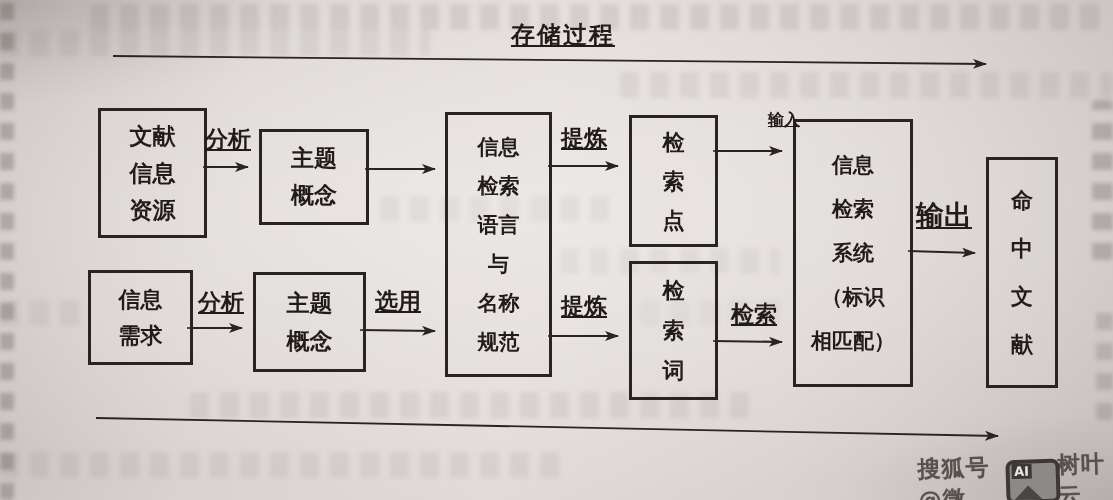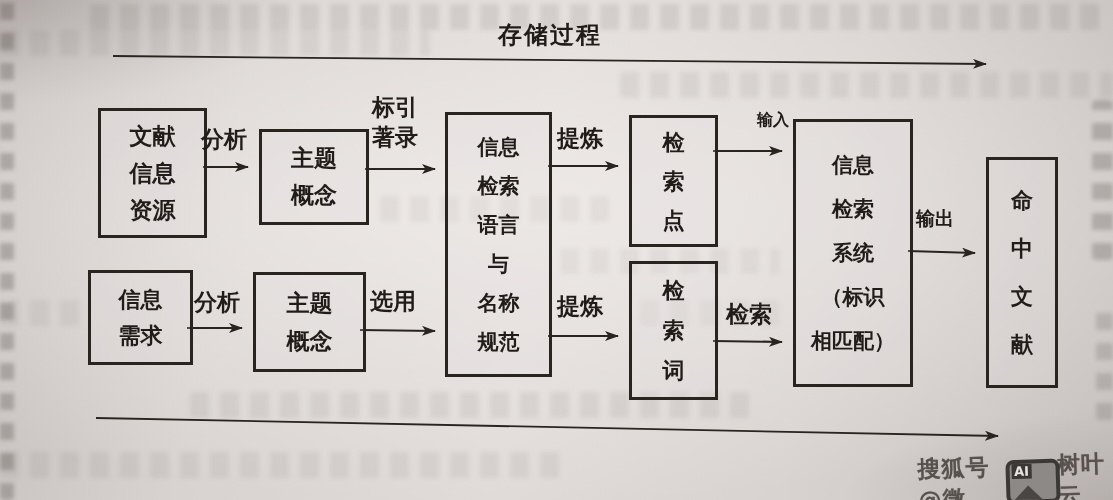--- a/index.html
+++ b/index.html
@@ -30,21 +30,21 @@
   .box{
     position:absolute;
     border:3px solid #2a241f;
     display:flex;align-items:center;justify-content:center;
     text-align:center;color:#211c18;font-weight:600;
     white-space:pre-line;
     background:rgba(228,224,222,0.22);
   }
   .lbl{
     position:absolute;color:#211c18;font-weight:600;
-    white-space:pre-line;line-height:1.32;
+    text-align:center;white-space:pre-line;line-height:1.32;text-decoration:underline;
   }
   .process{font-size:24px;letter-spacing:2px;}
   .watermark{
     position:absolute;left:918px;top:451px;
     display:flex;align-items:center;gap:1px;
     font-size:23px;font-weight:700;letter-spacing:1px;
     color:rgba(84,78,74,0.95);
     transform:rotate(-1.8deg);
     text-shadow:0 0 1px rgba(84,78,74,0.4);
   }
@@ -137,27 +137,25 @@
   <div class="box" style="left:986px;top:157px;width:66px;height:225px;font-size:22px;line-height:48px;">命
 中
 文
 献</div>
   <div class="box" style="left:88px;top:270px;width:99px;height:89px;font-size:22px;line-height:36px;">信息
 需求</div>
   <div class="box" style="left:253px;top:272px;width:107px;height:94px;font-size:23px;line-height:38px;">主题
 概念</div>
 
   <div class="lbl" style="left:201px;top:124px;width:54px;font-size:23px;">分析</div>
-  <div class="lbl" style="left:372px;top:92px;width:66px;font-size:23px;">标引
-著录</div>
   <div class="lbl" style="left:557px;top:123px;width:54px;font-size:23px;">提炼</div>
   <div class="lbl" style="left:757px;top:109px;width:54px;font-size:16px;">输入</div>
   <div class="lbl" style="left:557px;top:291px;width:54px;font-size:23px;">提炼</div>
   <div class="lbl" style="left:726px;top:299px;width:56px;font-size:23px;">检索</div>
-  <div class="lbl" style="left:916px;top:206px;width:56px;font-size:19px;">输出</div>
+  <div class="lbl" style="left:916px;top:198px;width:56px;font-size:28px;">输出</div>
   <div class="lbl" style="left:194px;top:287px;width:54px;font-size:23px;">分析</div>
   <div class="lbl" style="left:370px;top:286px;width:56px;font-size:23px;">选用</div>
 
   <div class="watermark">
     <span>搜狐号@微</span>
     <span class="ai-badge">
       <span class="ai-text">AI</span>
       <span class="mountain"></span>
     </span>
     <span>树叶云</span>

